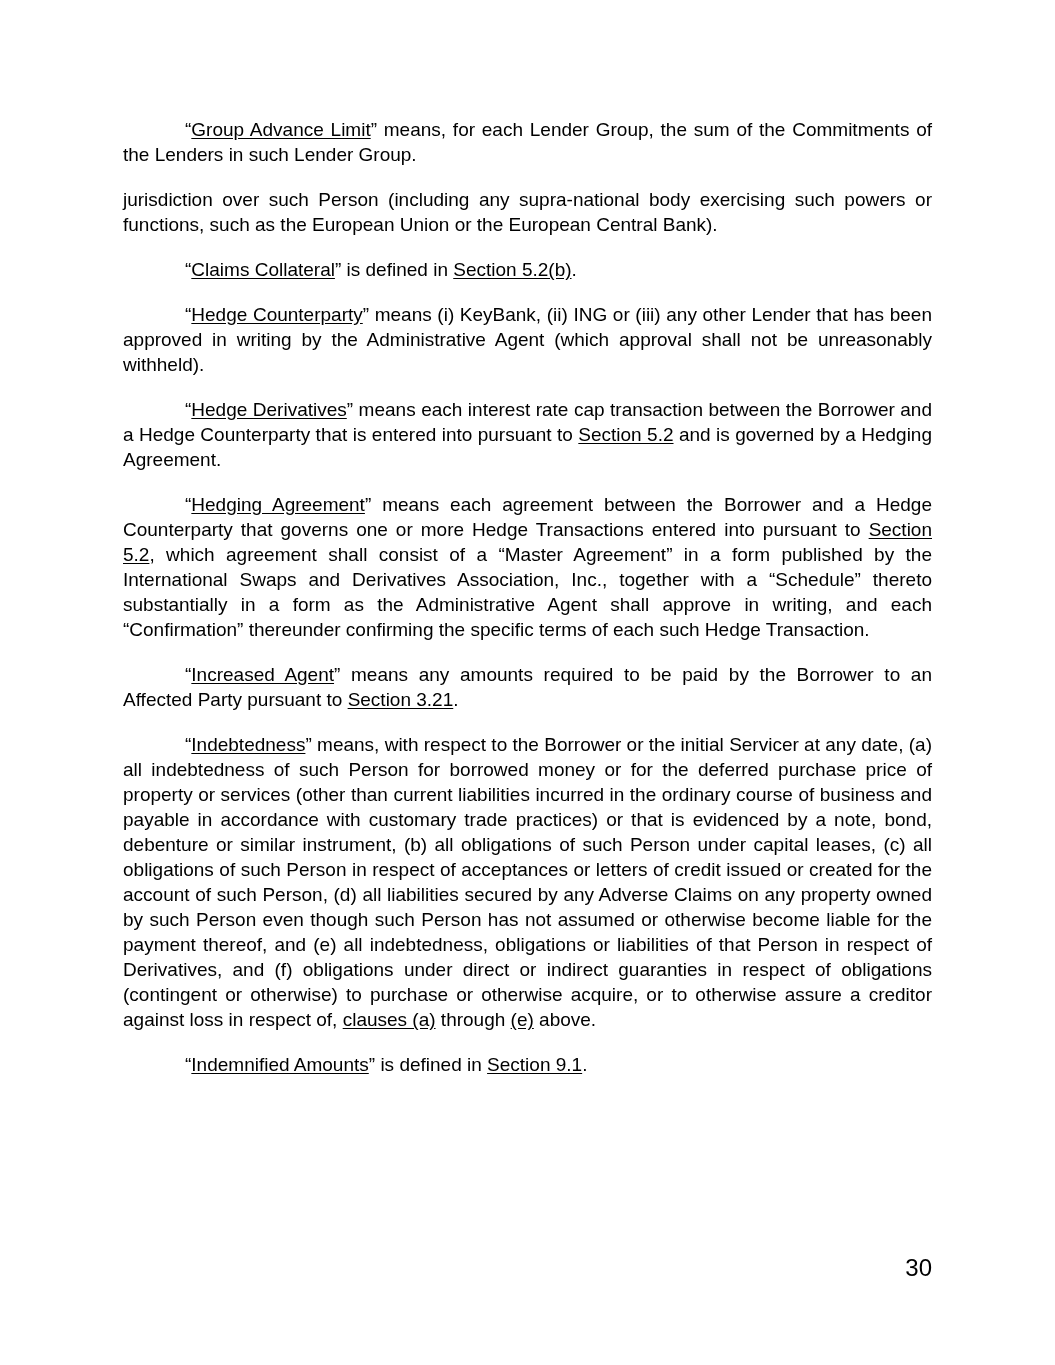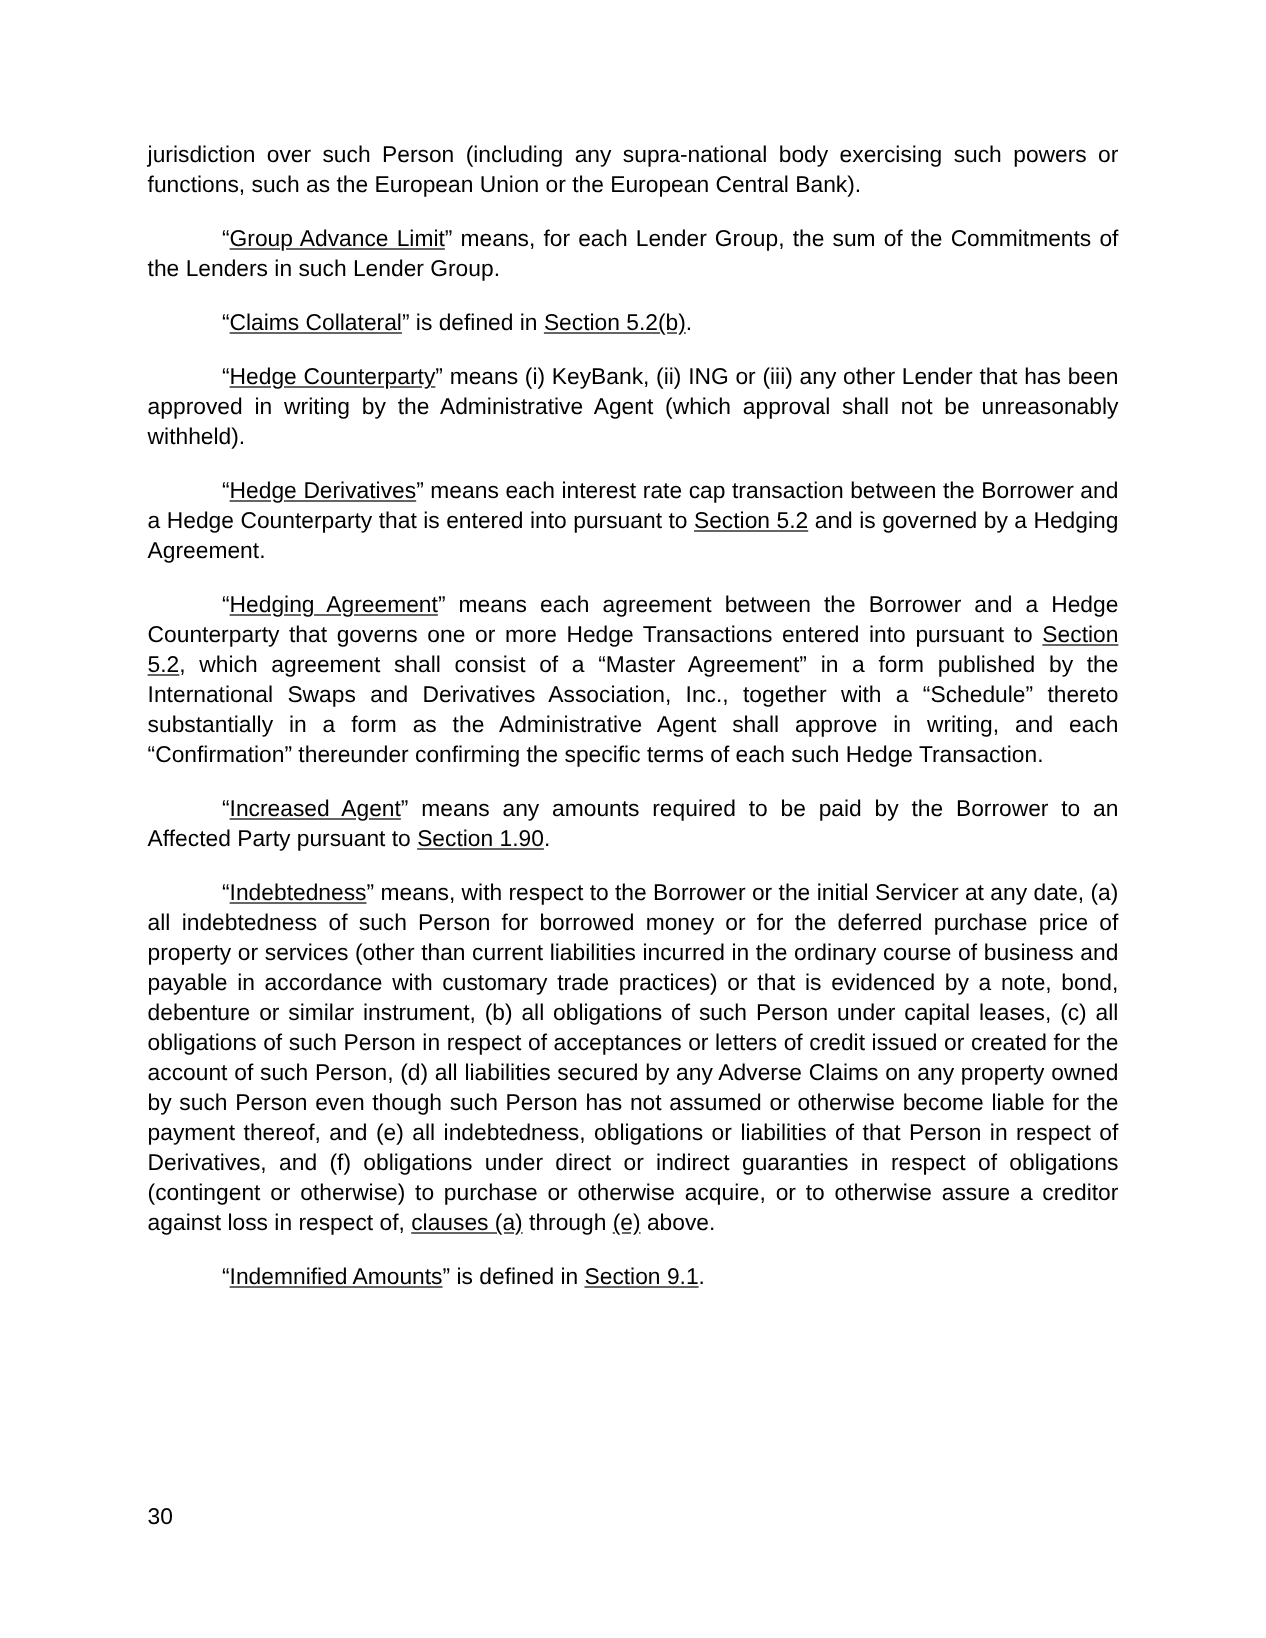--- a/index.html
+++ b/index.html
@@ -33,34 +33,34 @@
   }
   span.u {
     text-decoration: underline;
     text-underline-offset: 2px;
   }
   .footer {
     position: absolute;
     top: 1254px;
     left: 123px;
     width: 809px;
-    text-align: left;
-    font-size: 19px;
+    text-align: right;
+    font-size: 24px;
     color: #000000;
   }
 </style>
 </head>
 <body>
 
 <div class="page">
   <div class="content">
+      <p class="para indent"><span>“</span><span class="u">Group Advance Limit</span><span>” means, for each Lender Group, the sum of the Commitments of the Lenders in such Lender Group.</span></p>
       <p class="para"><span>jurisdiction over such Person (including any supra-national body exercising such powers or functions, such as the European Union or the European Central Bank).</span></p>
-      <p class="para indent"><span>“</span><span class="u">Group Advance Limit</span><span>” means, for each Lender Group, the sum of the Commitments of the Lenders in such Lender Group.</span></p>
       <p class="para indent"><span>“</span><span class="u">Claims Collateral</span><span>” is defined in </span><span class="u">Section 5.2(b)</span><span>.</span></p>
       <p class="para indent"><span>“</span><span class="u">Hedge Counterparty</span><span>” means (i) KeyBank, (ii) ING or (iii) any other Lender that has been approved in writing by the Administrative Agent (which approval shall not be unreasonably withheld).</span></p>
       <p class="para indent"><span>“</span><span class="u">Hedge Derivatives</span><span>” means each interest rate cap transaction between the Borrower and a Hedge Counterparty that is entered into pursuant to </span><span class="u">Section 5.2</span><span> and is governed by a Hedging Agreement.</span></p>
       <p class="para indent"><span>“</span><span class="u">Hedging Agreement</span><span>” means each agreement between the Borrower and a Hedge Counterparty that governs one or more Hedge Transactions entered into pursuant to </span><span class="u">Section 5.2</span><span>, which agreement shall consist of a “Master Agreement” in a form published by the International Swaps and Derivatives Association, Inc., together with a “Schedule” thereto substantially in a form as the Administrative Agent shall approve in writing, and each “Confirmation” thereunder confirming the specific terms of each such Hedge Transaction.</span></p>
-      <p class="para indent"><span>“</span><span class="u">Increased Agent</span><span>” means any amounts required to be paid by the Borrower to an Affected Party pursuant to </span><span class="u">Section 1.90</span><span>.</span></p>
+      <p class="para indent"><span>“</span><span class="u">Increased Agent</span><span>” means any amounts required to be paid by the Borrower to an Affected Party pursuant to </span><span class="u">Section 3.21</span><span>.</span></p>
       <p class="para indent"><span>“</span><span class="u">Indebtedness</span><span>” means, with respect to the Borrower or the initial Servicer at any date, (a) all indebtedness of such Person for borrowed money or for the deferred purchase price of property or services (other than current liabilities incurred in the ordinary course of business and payable in accordance with customary trade practices) or that is evidenced by a note, bond, debenture or similar instrument, (b) all obligations of such Person under capital leases, (c) all obligations of such Person in respect of acceptances or letters of credit issued or created for the account of such Person, (d) all liabilities secured by any Adverse Claims on any property owned by such Person even though such Person has not assumed or otherwise become liable for the payment thereof, and (e) all indebtedness, obligations or liabilities of that Person in respect of Derivatives, and (f) obligations under direct or indirect guaranties in respect of obligations (contingent or otherwise) to purchase or otherwise acquire, or to otherwise assure a creditor against loss in respect of, </span><span class="u">clauses (a)</span><span> through </span><span class="u">(e)</span><span> above.</span></p>
       <p class="para indent"><span>“</span><span class="u">Indemnified Amounts</span><span>” is defined in </span><span class="u">Section 9.1</span><span>.</span></p>
     </div>
   <div class="footer">30</div>
 </div>
 
 </body></html>

